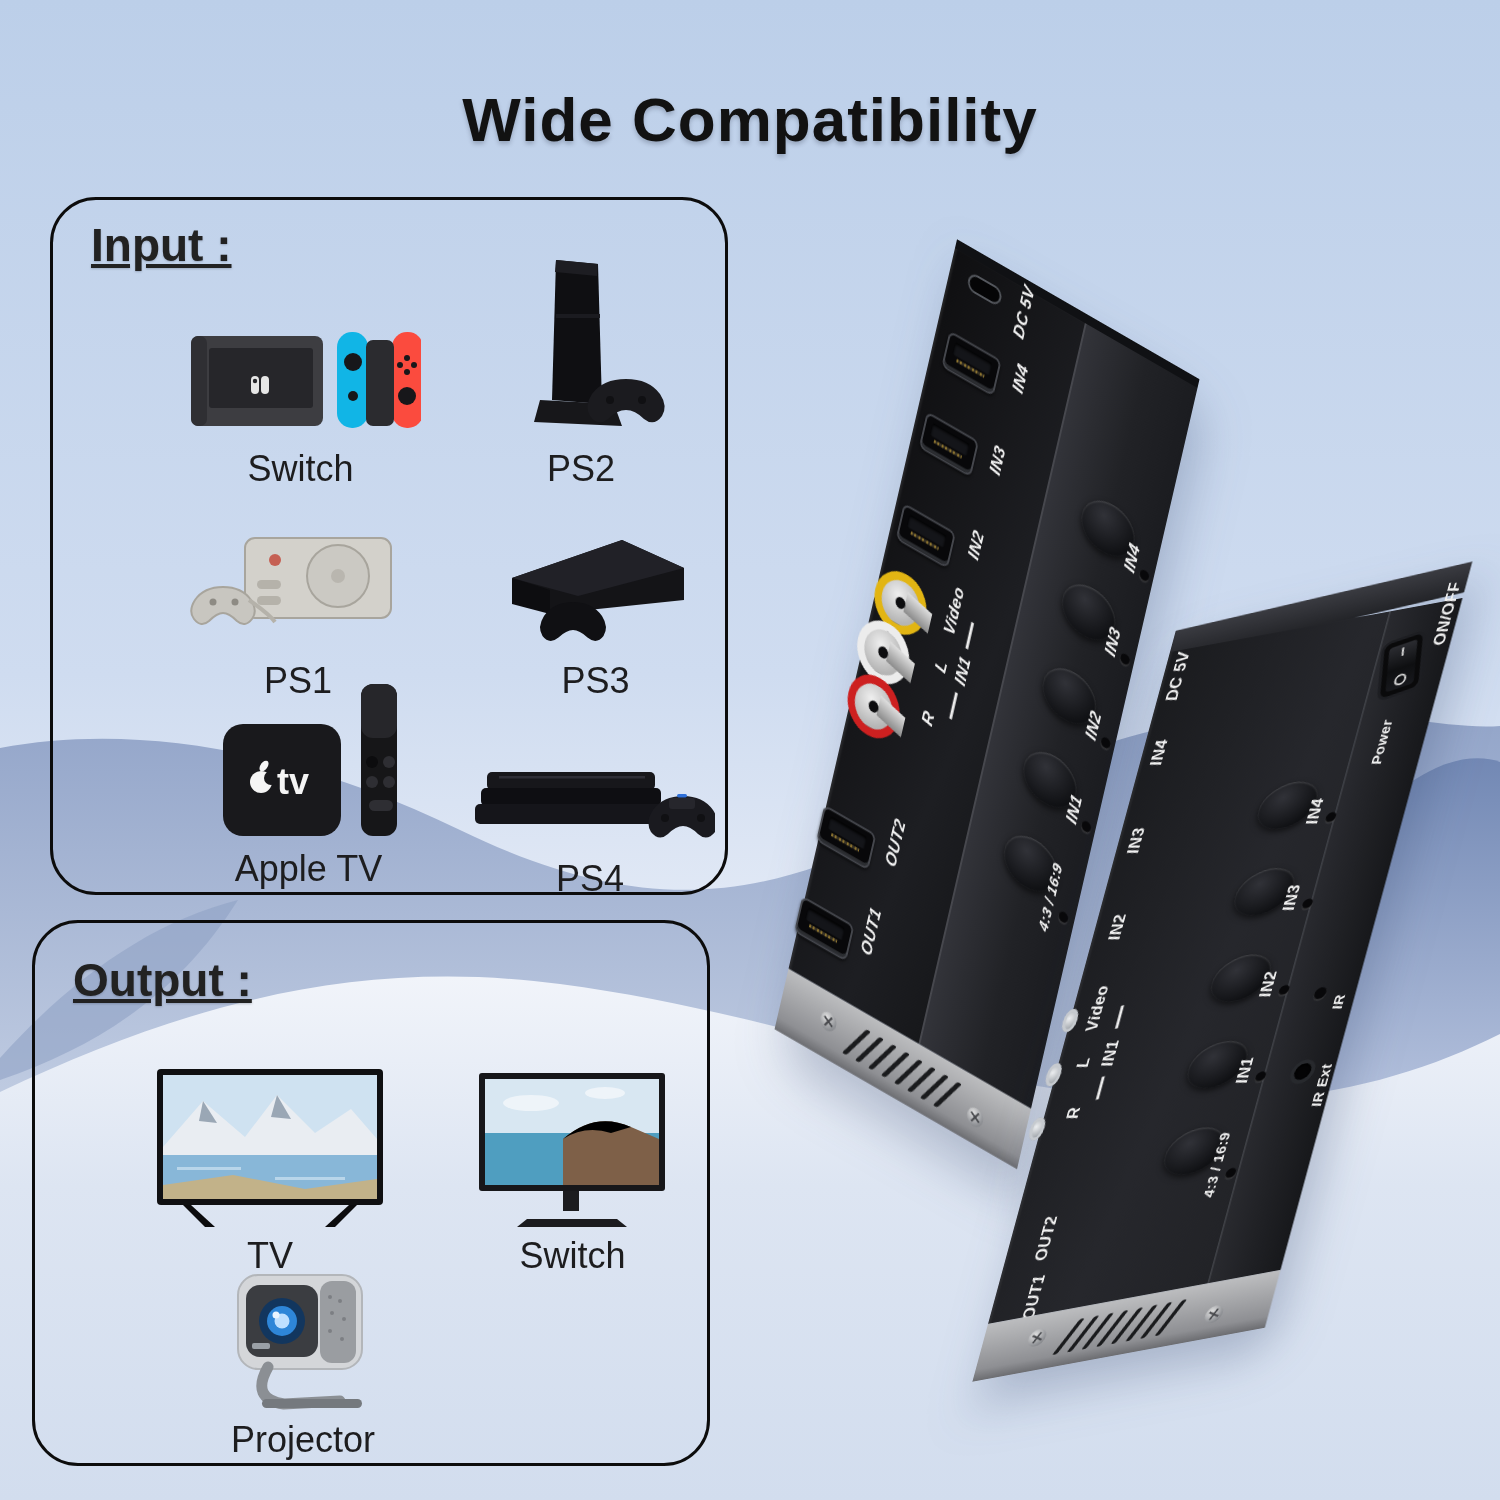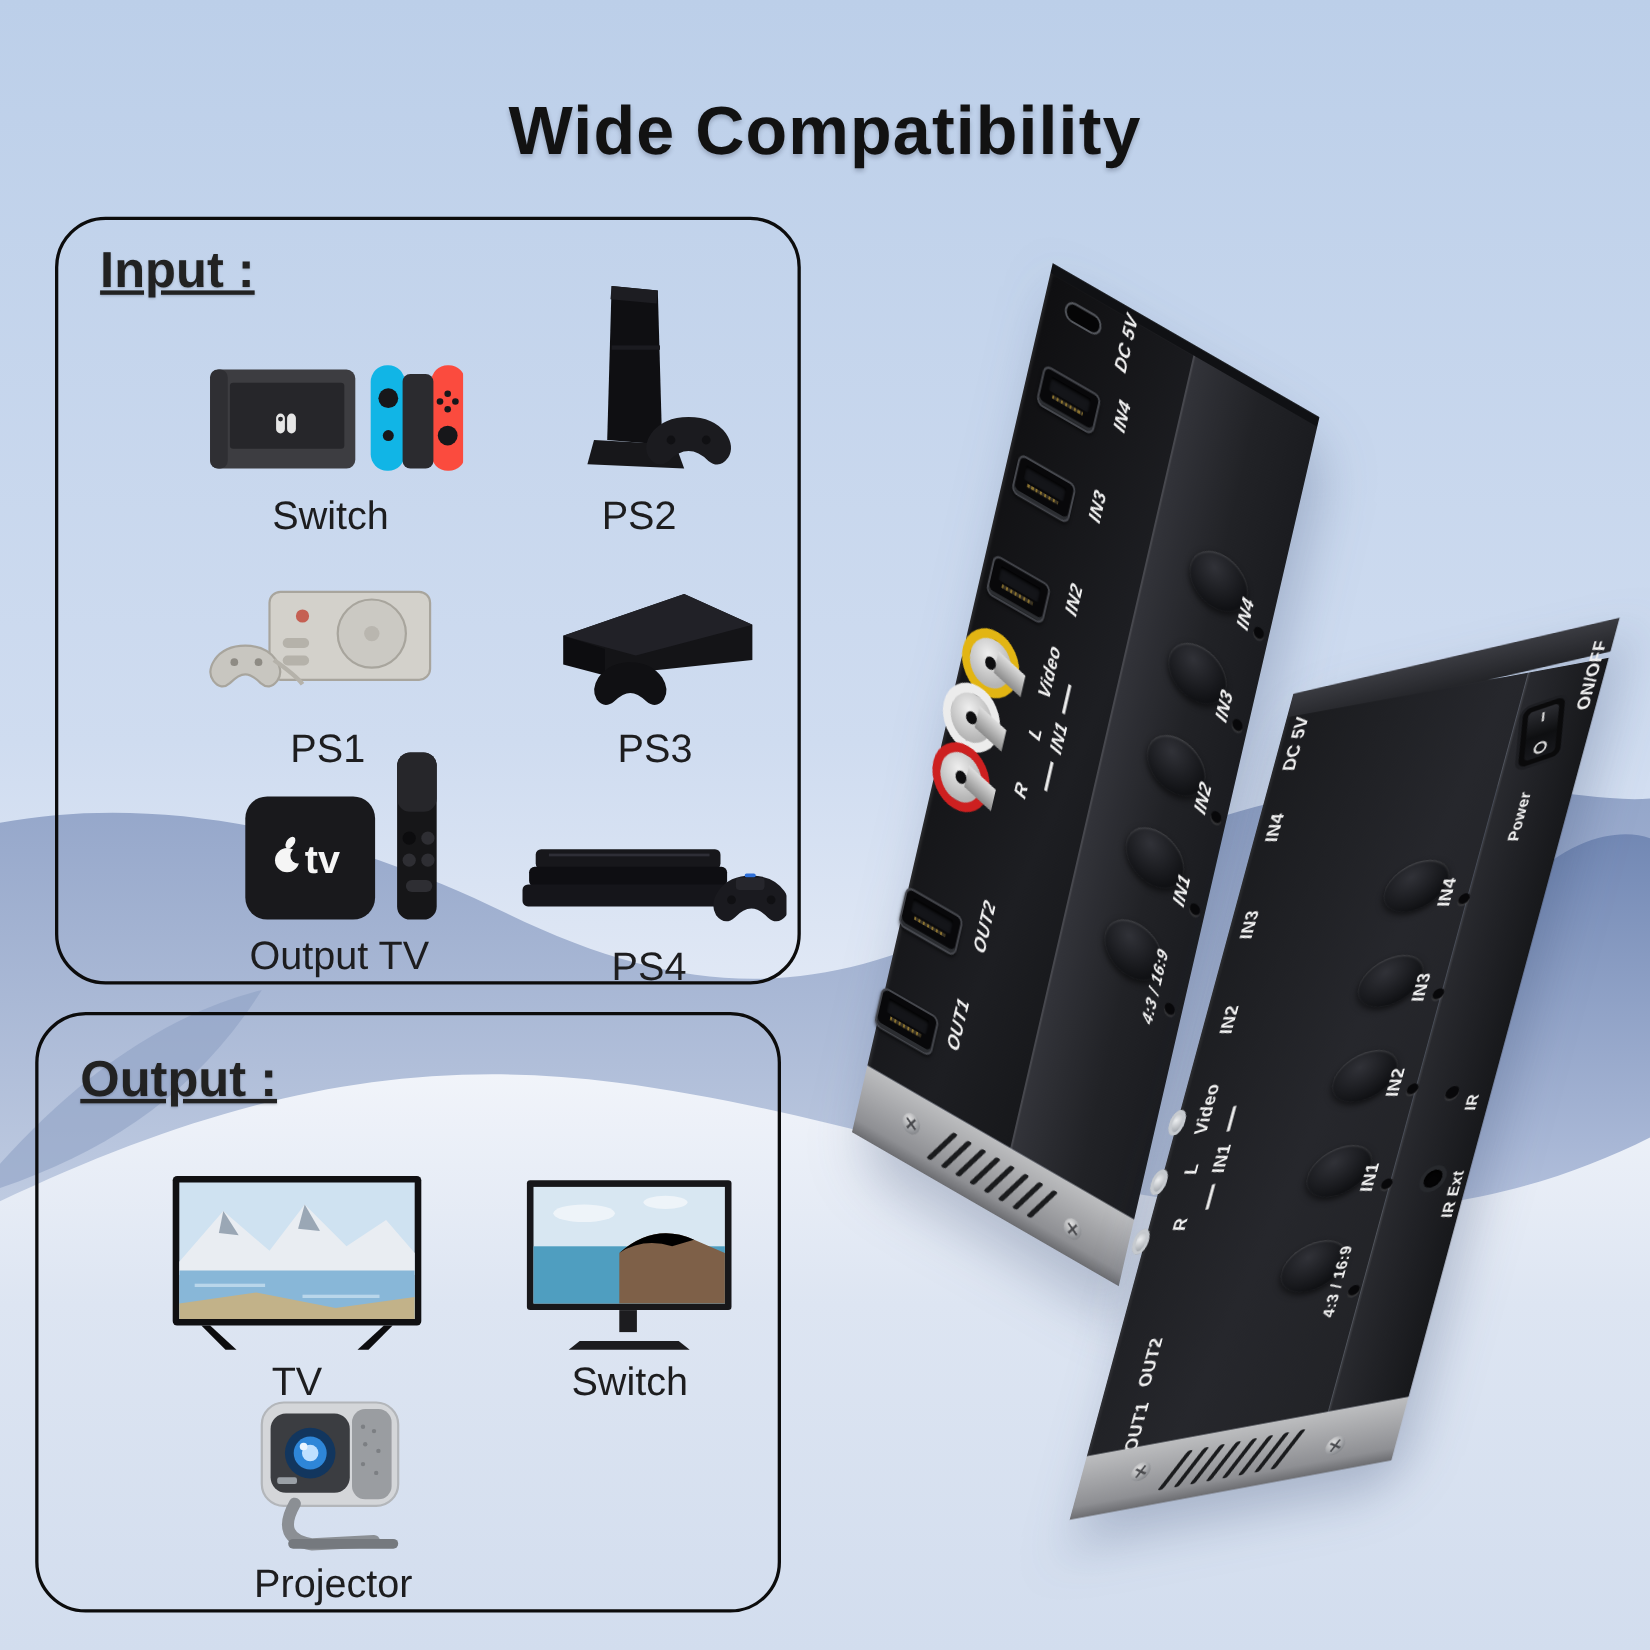--- a/index.html
+++ b/index.html
@@ -211,21 +211,21 @@
         <ellipse cx="55" cy="88" rx="3.6" ry="6" fill="#f5f5f5" transform="rotate(35 55 88)"></ellipse>
         <text x="68" y="116" font-size="36" font-weight="bold" fill="#f5f5f5" font-family="Liberation Sans, sans-serif">tv</text>
         <rect x="152" y="6" width="36" height="152" rx="12" fill="#161618"></rect>
         <rect x="152" y="6" width="36" height="54" rx="12" fill="#26262a"></rect>
         <circle cx="163" cy="84" r="6" fill="#0c0c0e"></circle>
           <circle cx="180" cy="84" r="6" fill="#2e2e33"></circle>
         <circle cx="163" cy="104" r="6" fill="#2e2e33"></circle>
           <circle cx="180" cy="104" r="6" fill="#2e2e33"></circle>
         <rect x="160" y="122" width="24" height="11" rx="5.5" fill="#2e2e33"></rect>
       </svg>
-      <figcaption class="cap-label">Output TV</figcaption>
+      <figcaption class="cap-label">Apple TV</figcaption>
     </figure>
 
     <figure class="figure" style="left:372px;top:514px;width:250px;">
       <svg width="250" height="122" viewBox="0 0 250 122">
         <rect x="22" y="42" width="168" height="18" rx="5" fill="#17171b"></rect>
         <rect x="16" y="58" width="180" height="18" rx="5" fill="#0e0e12"></rect>
         <rect x="10" y="74" width="192" height="20" rx="5" fill="#15151a"></rect>
         <rect x="34" y="46" width="146" height="2.5" fill="#2e2e36"></rect>
         <path d="M188,80 q10,-14 30,-14 q20,0 30,14 q8,12 2,22 q-8,10 -17,2 q-8,-8 -15,-8 q-7,0 -15,8 q-9,8 -17,-2 q-6,-10 2,-22" fill="#1a1a1f"></path>
         <rect x="204" y="68" width="26" height="11" rx="3" fill="#26262c"></rect>

